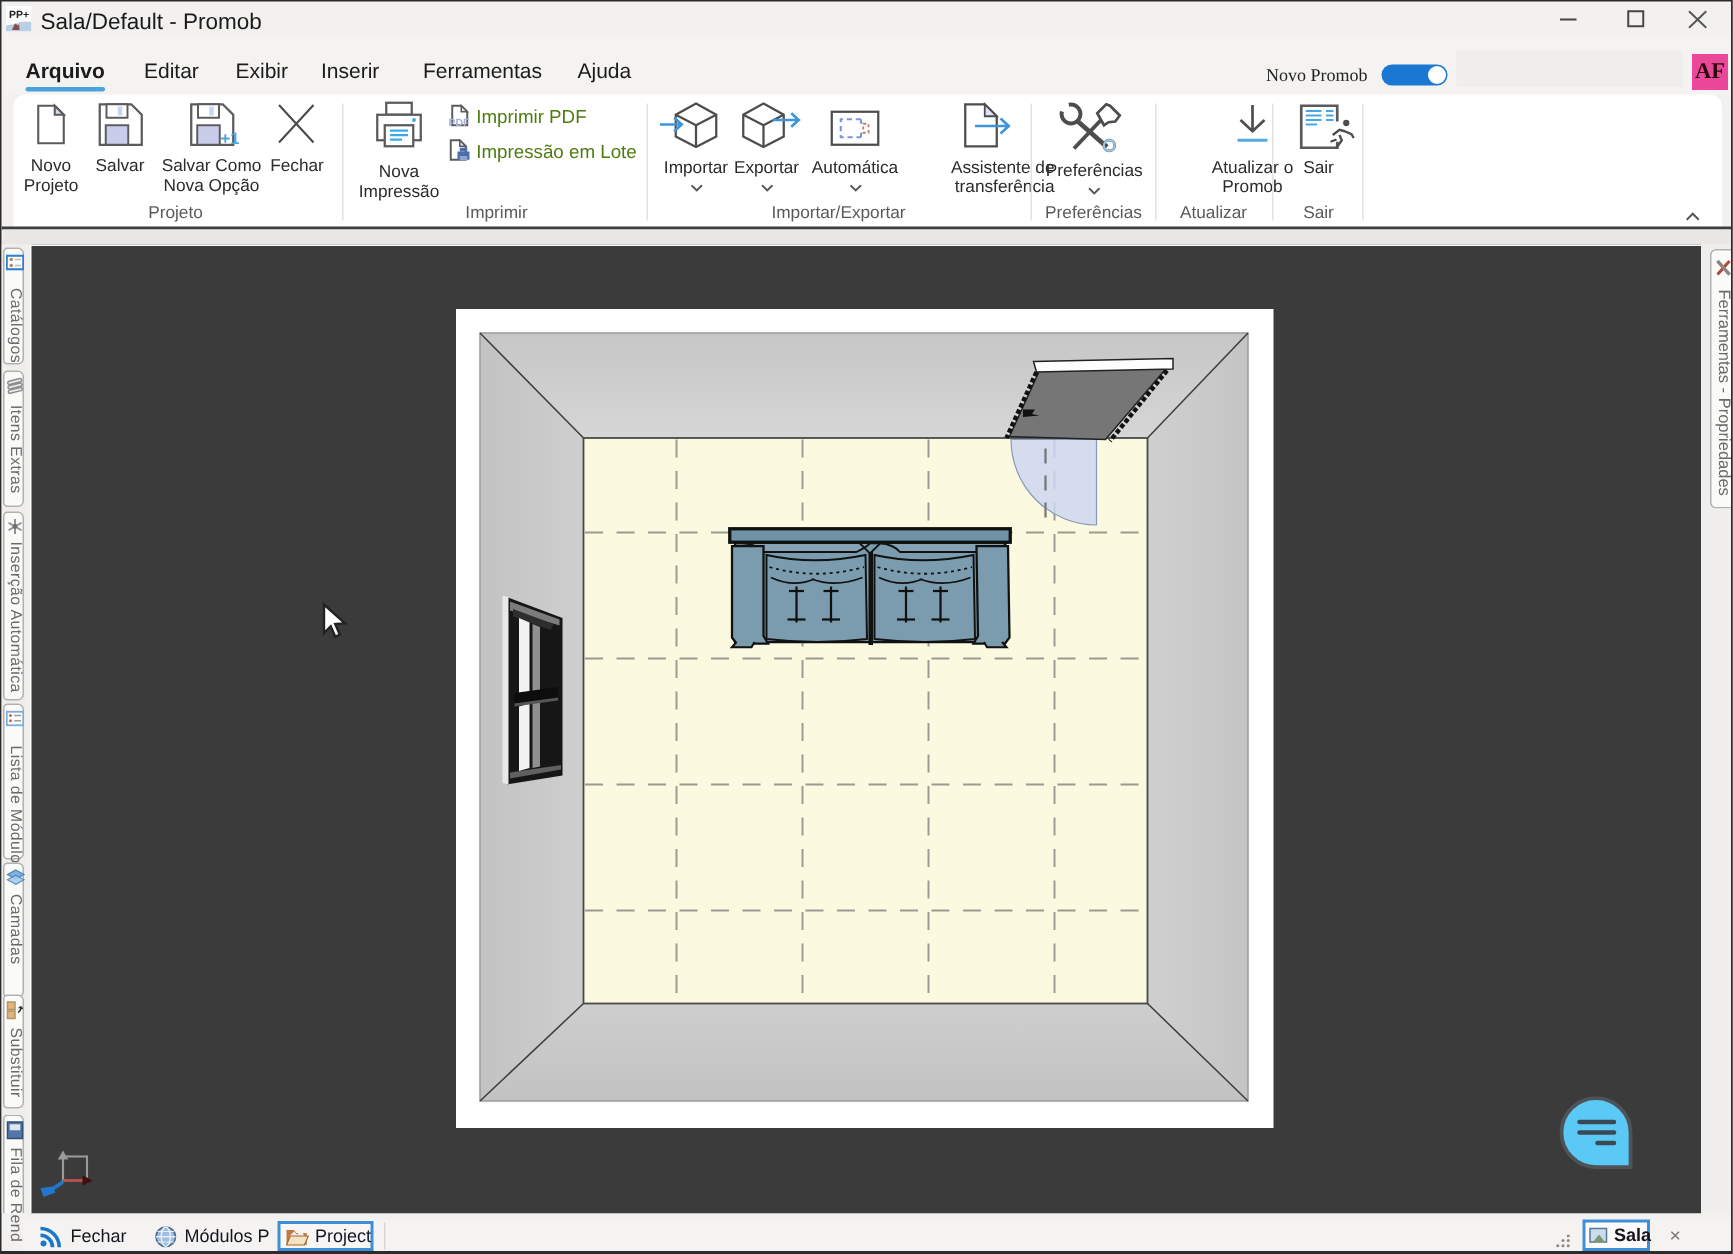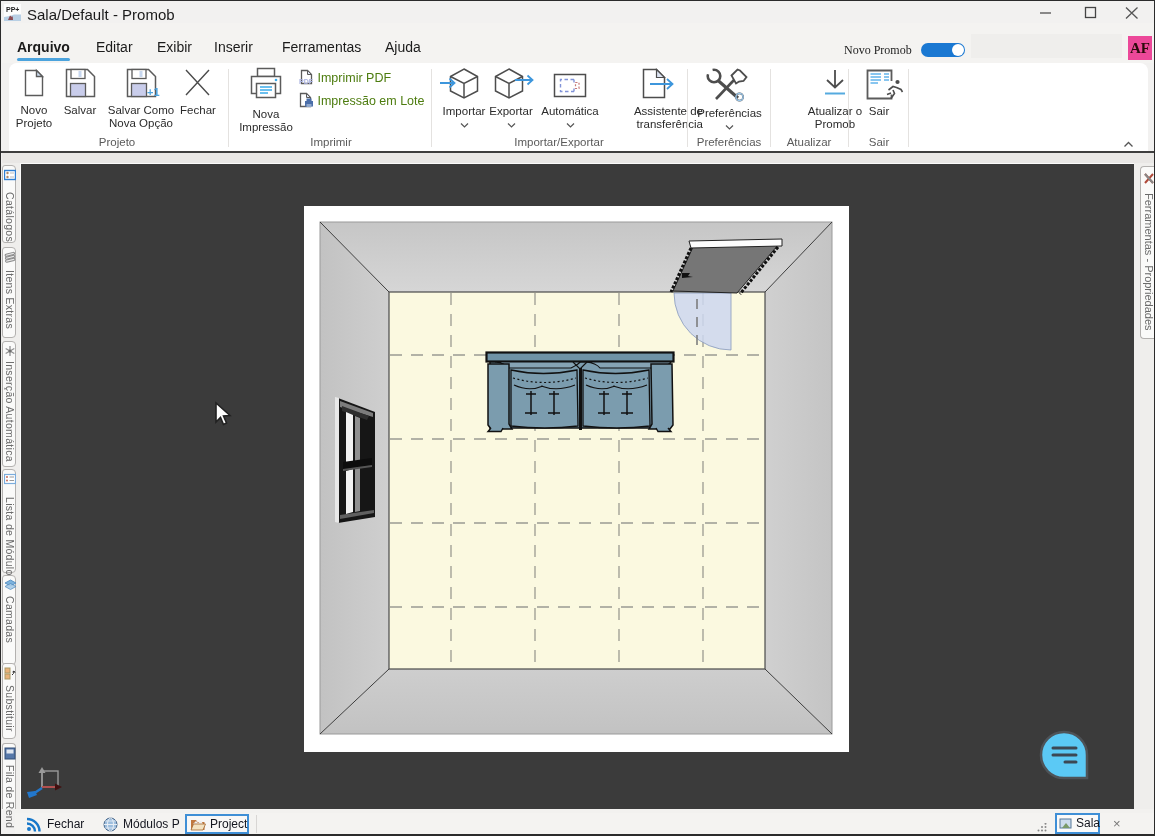--- a/index.html
+++ b/index.html
@@ -480,17 +480,17 @@
         <circle cx="8.5" cy="7.5" r="1"></circle>
         <circle cx="8.5" cy="4" r="1"></circle>
         <circle cx="8.5" cy="0.8" r="1"></circle>
       </g>
   </svg>
   <div class="abs" style="left:1040px; top:0px; width:45px; height:21px; border:2px solid #3f8fd6; background:#fbfaf9;">
     <svg class="abs" style="left:2px; top:2px;" width="14" height="13" viewBox="0 0 14 13">
       <rect x="1" y="2" width="11" height="9" fill="#cddcec" stroke="#56789a"></rect>
       <path d="M3 11 l4 -5 l4 5 z" fill="#7a9a68"></path>
     </svg>
-    <div class="abs" style="left:19px; top:1px; font-weight:normal;">Sala</div>
+    <div class="abs" style="left:19px; top:1px; font-weight:bold;">Sala</div>
   </div>
   <div class="abs" style="left:1098px; top:3px; color:#777; font-size:13px;">×</div>
 </div>
 <div id="botline"></div>
 
 </body></html>

